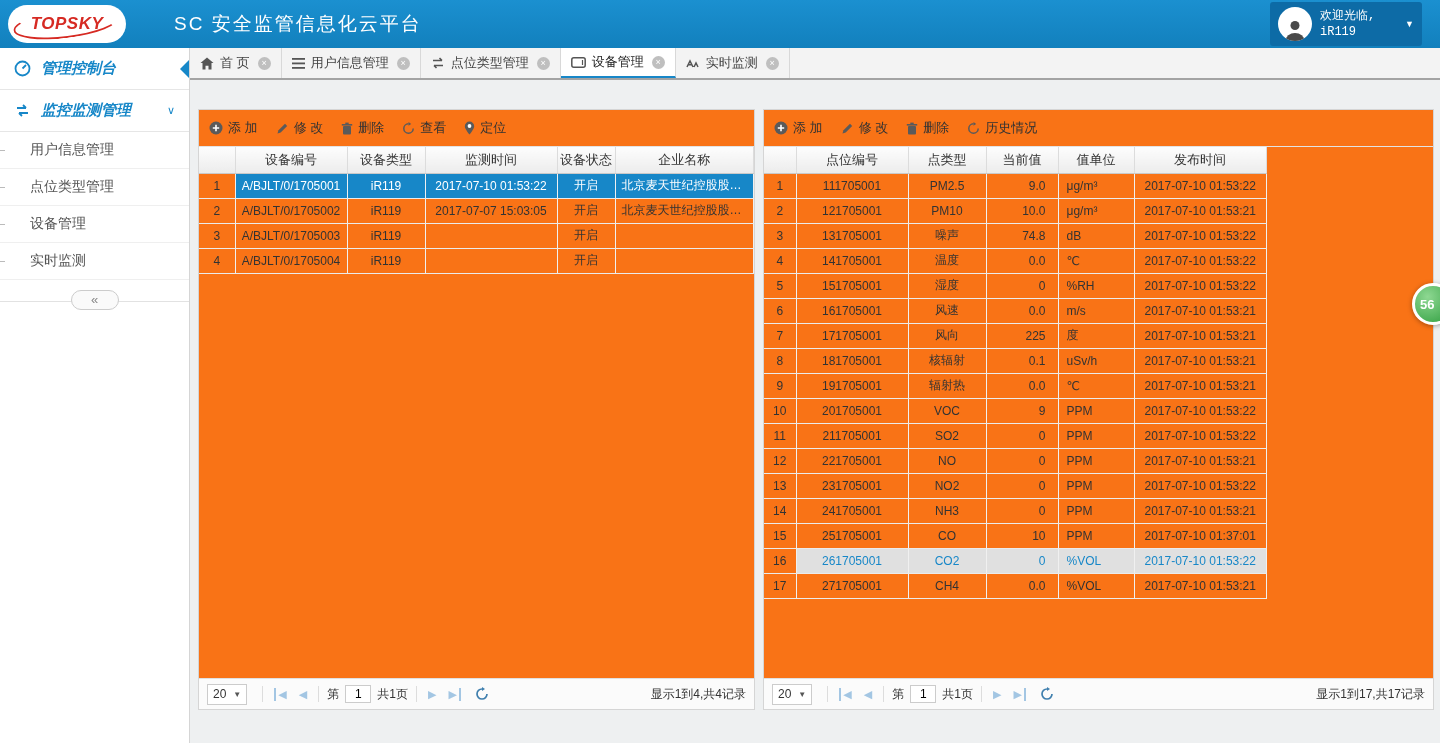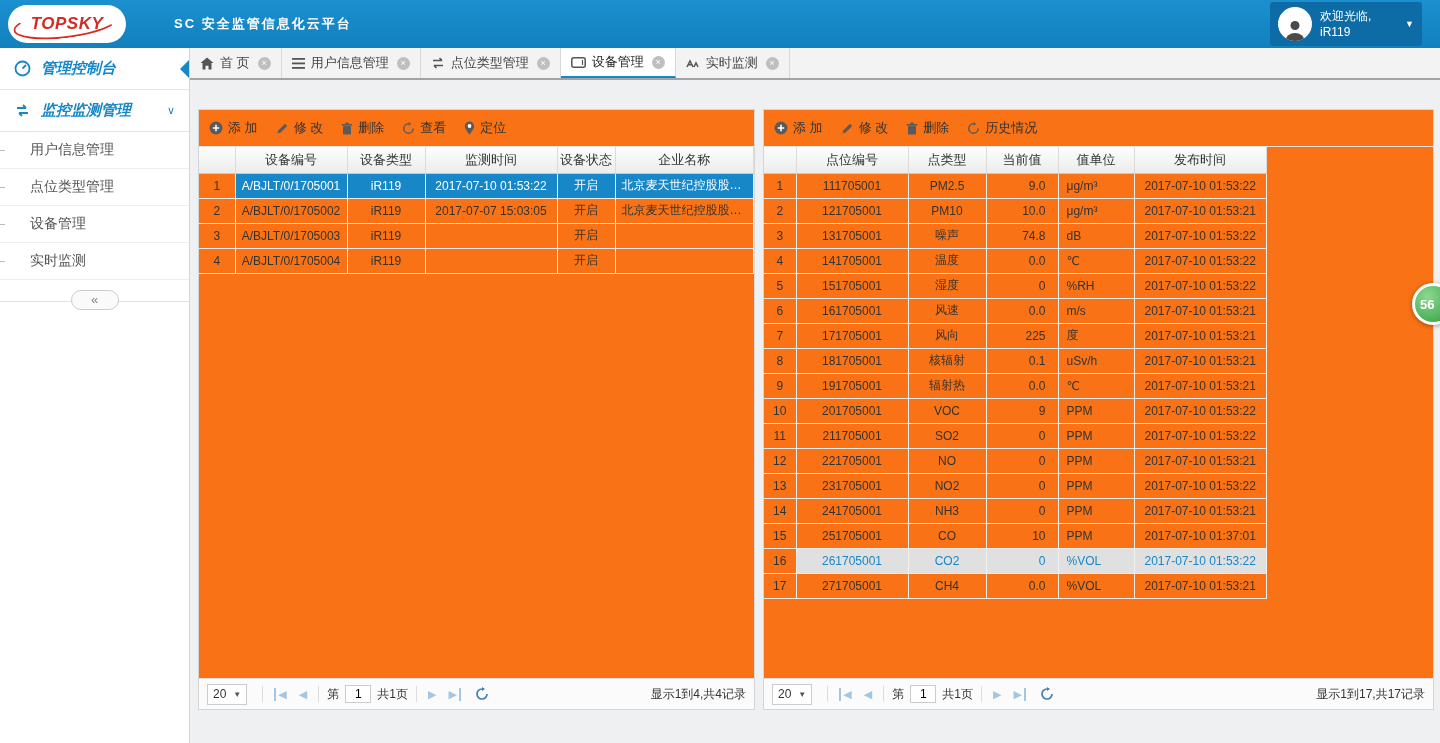--- a/index.html
+++ b/index.html
@@ -8,26 +8,26 @@
   .app { position:relative; width:1440px; height:743px; background:#eef0f1; overflow:hidden; }
 
   
   .header { position:absolute; top:0; left:0; right:0; height:48px;
             background:linear-gradient(#1b90d0,#1280bd); display:flex; align-items:center; z-index:5; }
   .logo { width:118px; height:38px; background:#fff; border-radius:19px; margin-left:8px;
           display:flex; align-items:center; justify-content:center; position:relative; overflow:hidden; flex:none; }
   .logo-text { color:#d62a23; font-weight:bold; font-style:italic; font-size:17px; letter-spacing:.5px; z-index:2; }
   .logo-swoosh { position:absolute; left:5px; top:5px; width:106px; height:28px; border:2px solid #d62a23;
                  border-radius:50%; border-top-color:transparent; border-right-color:transparent; transform:rotate(-7deg); }
-  .app-title { color:#fff; font-size:13px; font-weight:bold; margin-left:48px; letter-spacing:2px; }
+  .app-title { color:#fff; font-size:19px; font-weight:normal; margin-left:48px; letter-spacing:2px; }
   .user-box { position:absolute; right:18px; top:2px; width:152px; height:44px; background:#0d6ba6;
               border-radius:3px; display:flex; align-items:center; padding:0 8px; }
   .avatar { width:34px; height:34px; border-radius:50%; background:#fff; display:flex; align-items:flex-end;
             justify-content:center; overflow:hidden; flex:none; }
-  .user-text { margin-left:8px; color:#fff; font-size:12px; line-height:16px; }
+  .user-text { margin-left:8px; color:#fff; font-size:12px; line-height:16px;font-family:Liberation Mono, monospace; }
   .caret-down { color:#fff; font-size:9px; margin-left:auto; }
 
   
   .sidebar { position:absolute; top:48px; left:0; width:190px; bottom:0; background:#fff;
              border-right:1px solid #d5d5d5; z-index:4; }
   .side-section { height:42px; display:flex; align-items:center; padding-left:14px; color:#1787c8;
                   font-size:15px; font-weight:600; border-bottom:1px solid #e6e6e6; position:relative; cursor:pointer;font-style:italic; }
   .side-section .sicon { margin-right:10px; display:flex; }
   .side-marker { position:absolute; right:0; top:12px; width:0; height:0;
                  border-top:9px solid transparent; border-bottom:9px solid transparent; border-right:9px solid #1787c8; }

